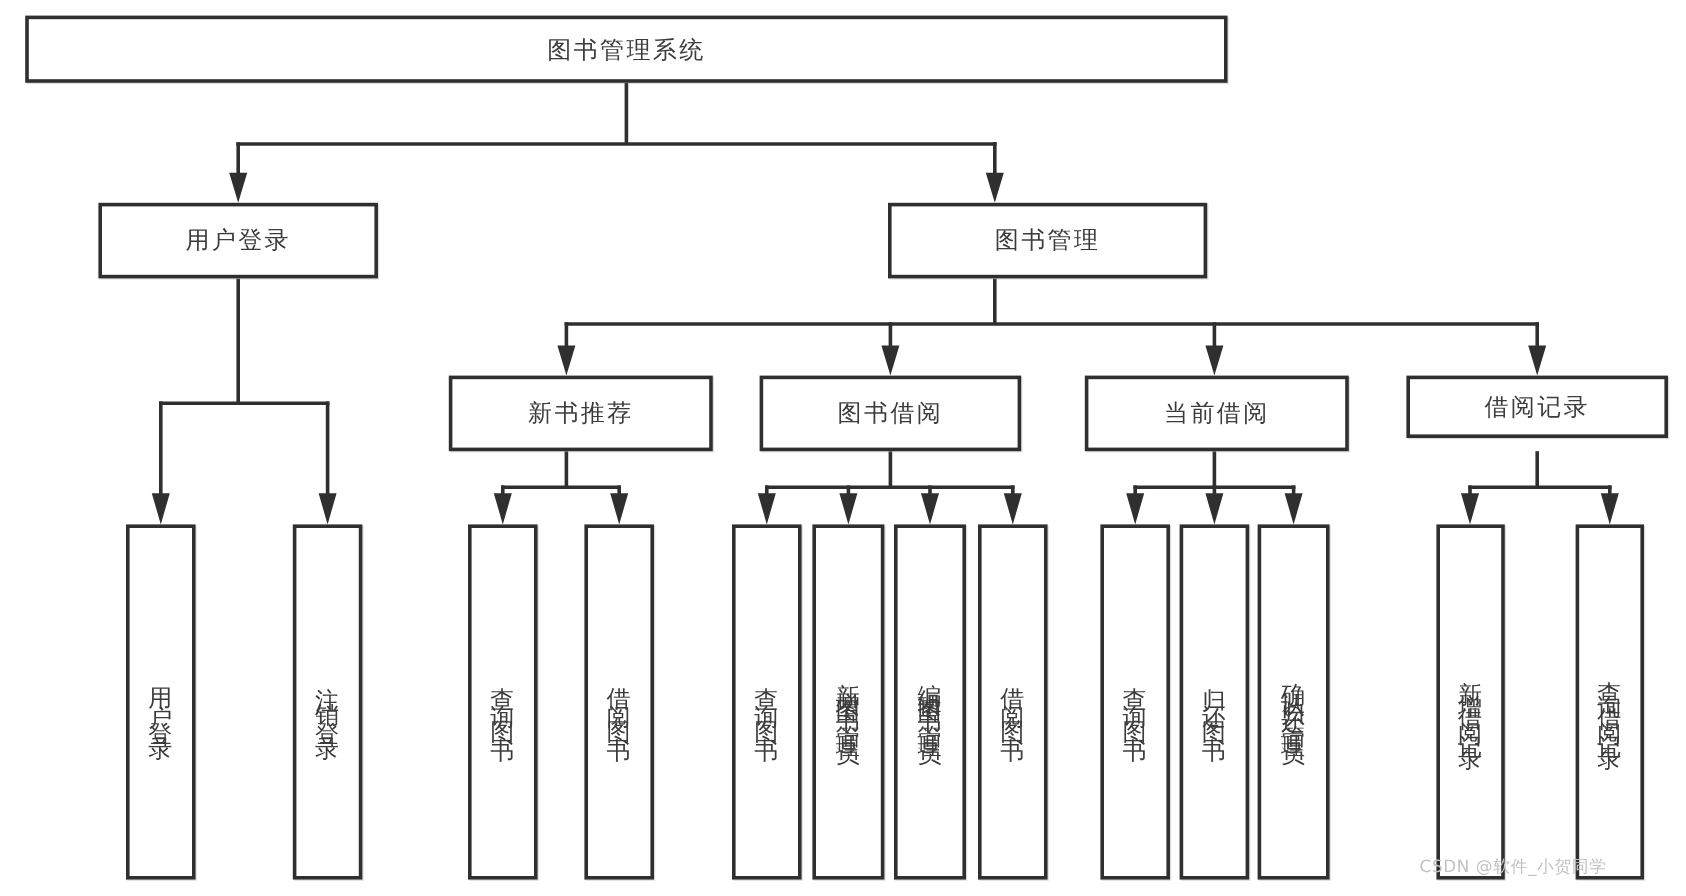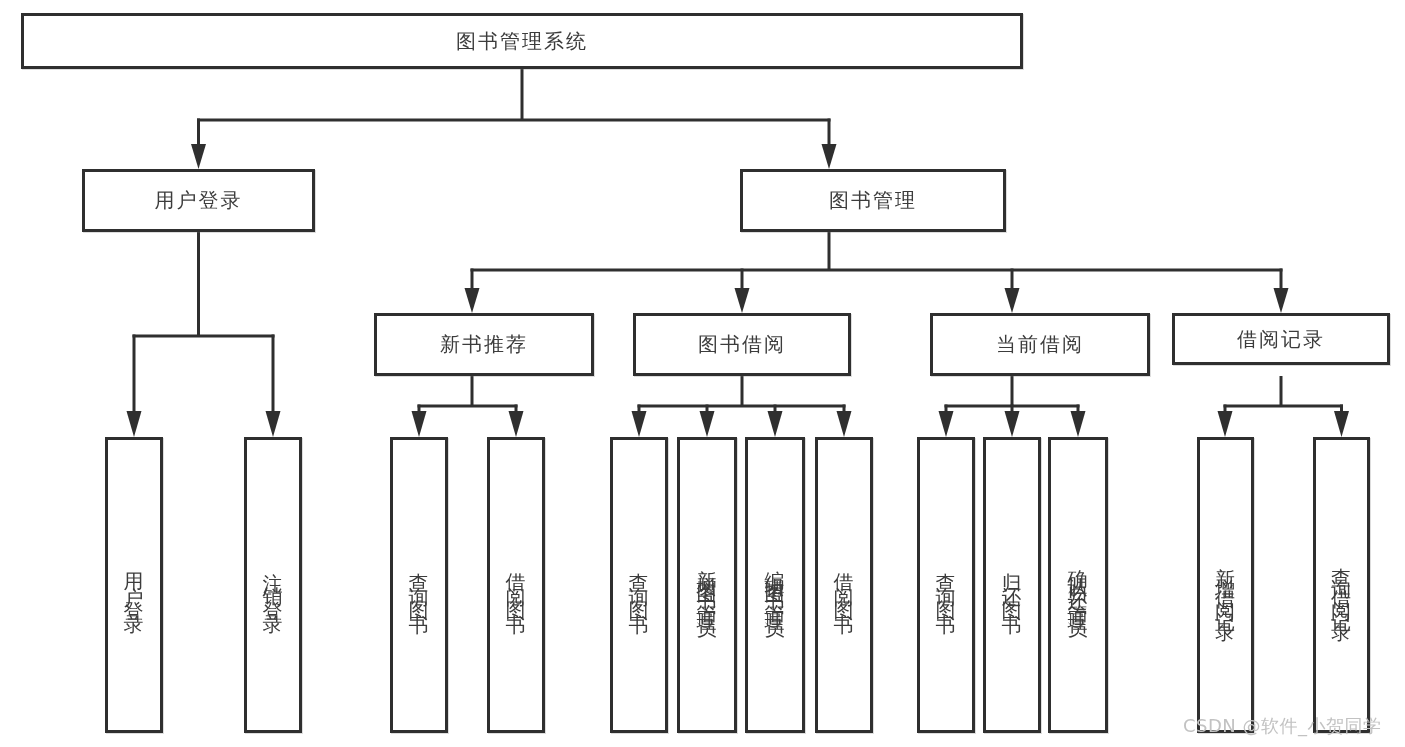--- a/index.html
+++ b/index.html
@@ -53,21 +53,21 @@
     line-height: 1;
   }
   .vs { letter-spacing: 14px; }  
   .vm { letter-spacing: 11px; }  
   .vl { letter-spacing: 7px; }   
   #watermark {
     position: absolute;
     left: 1183px;
     top: 714px;
     z-index: 5;
-    font-size: 18px;
+    font-size: 14px;
     color: #c2c2c2;
     letter-spacing: 0.5px;
     white-space: nowrap;
   }
 </style>
 </head>
 <body>
 
 <div id="canvas">
 
@@ -147,21 +147,21 @@
     </g>
   </svg>
 
   <div class="node h-node" style="left:21px; top:13px; width:1002px; height:56px;">图书管理系统</div>
 
   <div class="node h-node" style="left:82px; top:169px; width:233px; height:63px;">用户登录</div>
   <div class="node h-node" style="left:740px; top:169px; width:266px; height:63px;font-family:Liberation Mono, monospace;">图书管理</div>
 
   <div class="node h-node" style="left:362px; top:313px; width:220px; height:63px;margin-left:12px;">新书推荐</div>
   <div class="node h-node" style="left:633px; top:313px; width:218px; height:63px;">图书借阅</div>
-  <div class="node h-node" style="left:930px; top:313px; width:220px; height:63px;">当前借阅</div>
+  <div class="node h-node" style="left:904px; top:313px; width:220px; height:63px;">当前借阅</div>
   <div class="node h-node" style="left:1172px; top:313px; width:218px; height:52px;">借阅记录</div>
 
   <div class="node v-node vs" style="left:105px; top:437px; width:58px; height:296px;">用户登录</div>
   <div class="node v-node vs" style="left:244px; top:437px; width:58px; height:296px;">注销登录</div>
 
   <div class="node v-node vs" style="left:390px; top:437px; width:58px; height:296px;">查询图书</div>
   <div class="node v-node vs" style="left:487px; top:437px; width:58px; height:296px;">借阅图书</div>
 
   <div class="node v-node vs" style="left:610px; top:437px; width:58px; height:296px;">查询图书</div>
   <div class="node v-node vl" style="left:677px; top:437px; width:60px; height:296px;">新增图书（管理员）</div>

